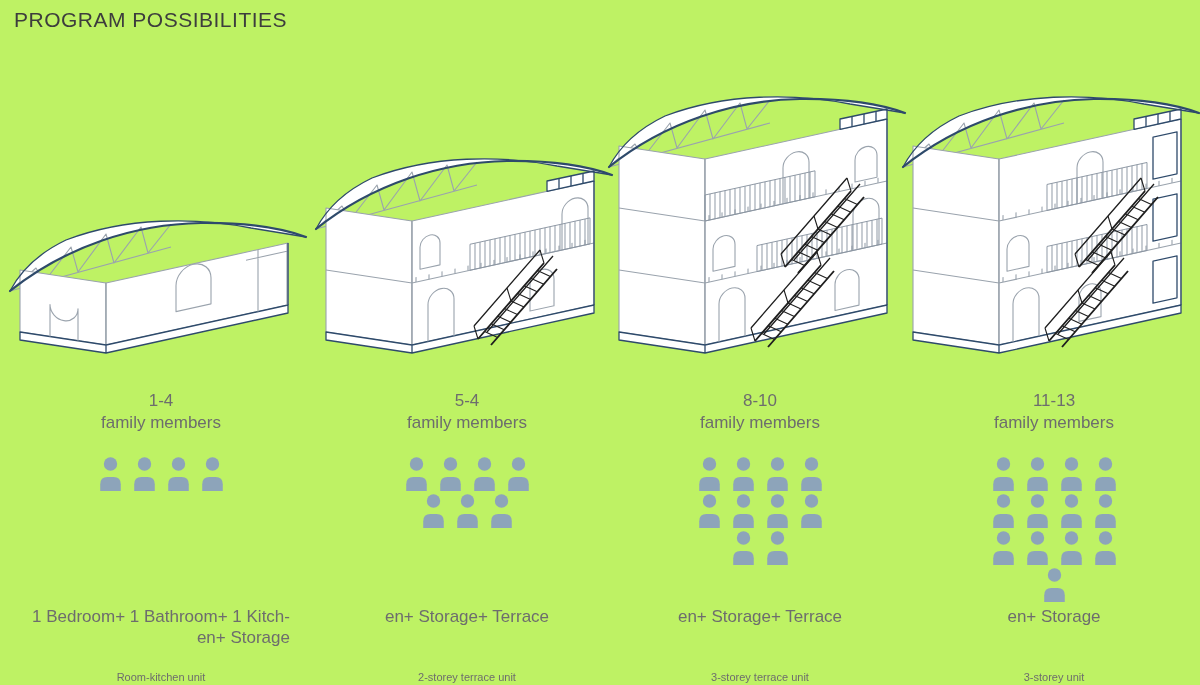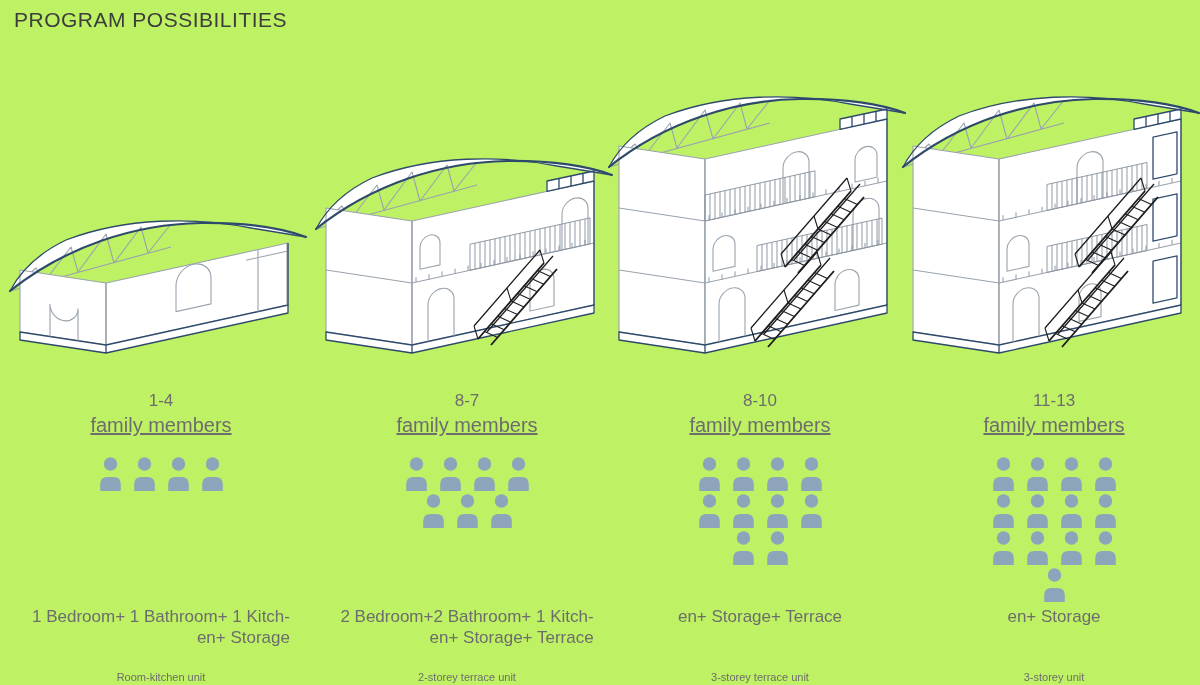--- a/index.html
+++ b/index.html
@@ -7,21 +7,21 @@
           font-family:"Liberation Sans",sans-serif;}
   #title{position:absolute;left:14px;top:8px;font-size:21px;letter-spacing:.5px;
          color:var(--title-gray,#3d3d3d);}
   .columns{position:absolute;left:0;top:12px;width:1200px;height:685px;display:grid;
            grid-template-columns:322px 290px 296px 292px;}
   .col{display:flex;flex-direction:column;align-items:center;}
   .house{height:347px;display:flex;align-items:flex-end;justify-content:center;}
   .members{height:90px;box-sizing:border-box;padding-top:32px;text-align:center;
            color:var(--text-gray,#6d6d6d);}
   .range{font-size:17px;line-height:1.2;}
-  .mlabel{font-size:20px;line-height:1.4;text-decoration:underline;}
+  .mlabel{font-size:17px;line-height:1.4;}
   .persons{height:158px;box-sizing:border-box;padding-top:6px;display:flex;
            flex-direction:column;align-items:center;}
   .person-row{display:flex;justify-content:center;margin:1px 0;}
   .person-icon{margin:0 1.5px;fill:var(--person,#8da4ba);}
   .program{height:52px;text-align:right;font-size:17px;line-height:1.22;
            color:var(--text-gray,#6d6d6d);}
   .program span{display:block;}
   .unit{text-align:right;font-size:11px;margin-top:12px;color:var(--text-gray,#6d6d6d);}
   
   .ln{fill:none;stroke:#9aa3ad;stroke-width:1.1;stroke-linejoin:round;}
@@ -123,21 +123,21 @@
           </g>
           <path class="nvw" d="M235,84.3 L282,74 L282,64 L235,74 Z"></path>
           <path class="nv" stroke-width="1" d="M247 81.7L247 71.7M259 79L259 69M271 76.4L271 66.4"></path>
           <path class="nv" d="M245,59 C190,48 120,48 60,71 C35,83 15,101 4,122 M300,68 L245,59"></path>
           <path class="nv2" d="M4,122 C60,77 130,55 195,54 C240,53.5 275,59 300,68"></path>
           <path class="nv" d="M282,198 L282,74"></path>
           <use href="#flight" transform="translate(232,156)"></use>
         </svg>
       </div>
       <div class="members">
-        <div class="range">8-7</div>
+        <div class="range">5-4</div>
         <div class="mlabel">family members</div>
       </div>
       <div class="persons">
           <div class="person-row">
             <svg class="person-icon" width="31" height="35" viewBox="0 0 40 46">
               <circle cx="20" cy="10.5" r="8.8"></circle>
               <path d="M6.5 46 V37 Q6.5 27.5 16 27.5 H24 Q33.5 27.5 33.5 37 V46 Z"></path>
             </svg>
             <svg class="person-icon" width="31" height="35" viewBox="0 0 40 46">
               <circle cx="20" cy="10.5" r="8.8"></circle>
@@ -161,21 +161,20 @@
               <circle cx="20" cy="10.5" r="8.8"></circle>
               <path d="M6.5 46 V37 Q6.5 27.5 16 27.5 H24 Q33.5 27.5 33.5 37 V46 Z"></path>
             </svg>
             <svg class="person-icon" width="31" height="35" viewBox="0 0 40 46">
               <circle cx="20" cy="10.5" r="8.8"></circle>
               <path d="M6.5 46 V37 Q6.5 27.5 16 27.5 H24 Q33.5 27.5 33.5 37 V46 Z"></path>
             </svg>
           </div>
         </div>
       <div class="program">
-        <span>2 Bedroom+2 Bathroom+ 1 Kitch-</span>
         <span>en+ Storage+ Terrace</span>
       </div>
       <div class="unit">2-storey terrace unit</div>
     </section>
 
     <section class="col">
       <div class="house">
         <svg width="310" height="318" viewBox="0 0 310 318">
           <path class="roof" d="M4,126 C60,81 130,59 195,58 C240,57.5 275,63 300,72 L245,63 C190,52 120,52 60,75 C35,87 15,105 4,126 Z"></path>
           <path class="ln" d="M4 126L165 82M4 126L30 103L38 117L65 82L72 107L100 69L108 98L135 62L142 88L165 59"></path>

